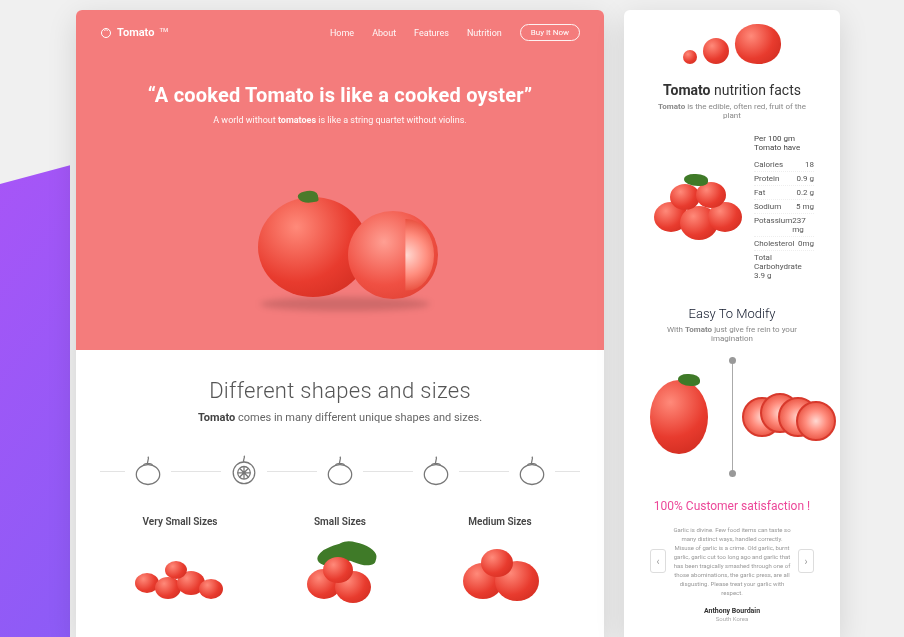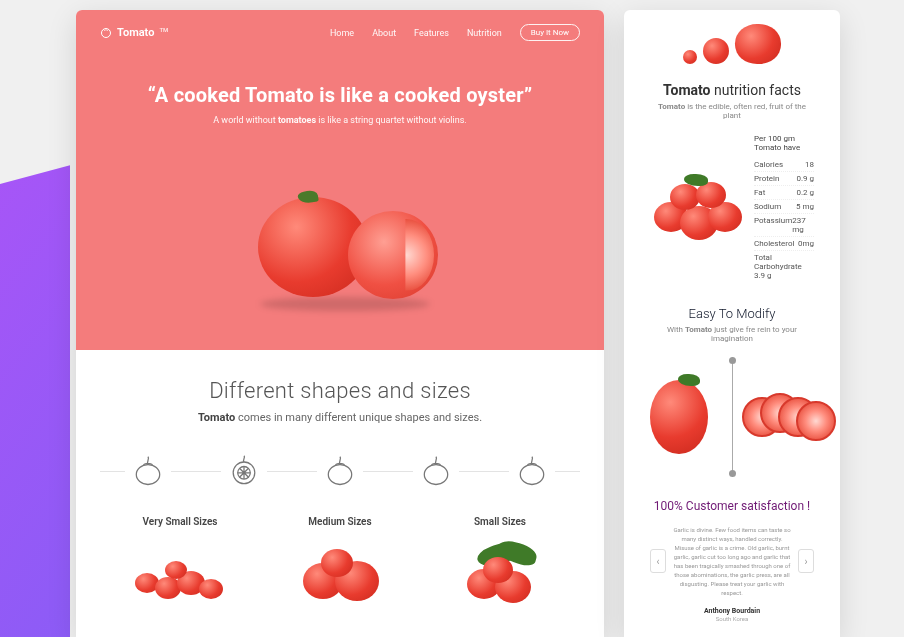--- a/index.html
+++ b/index.html
@@ -328,21 +328,21 @@
   position:absolute;
   width:40px;height:40px;
   border-radius:50%;
   background: radial-gradient(circle at 50% 50%, #ffd9d2, #ff8e7f 40%, #e9503f 80%);
   border: 2px solid #d8392c;
 }
 
 .cust-title {
   text-align:center;
   font-size: 12px;
-  color:#701a75;
+  color:#ec4899;
   font-weight: 400;
   margin-top: 22px;
 }
 
 .testimonial-wrap {
   display:flex;
   align-items:center;
   gap:6px;
   margin-top:12px;
 }
@@ -462,35 +462,35 @@
           <span>Very Small Sizes</span>
           <div class="size-img">
             <div class="cluster cl-red" style="width:24px;height:20px;left:10px;top:34px"></div>
             <div class="cluster cl-red" style="width:26px;height:22px;left:30px;top:38px"></div>
             <div class="cluster cl-red" style="width:28px;height:24px;left:52px;top:32px"></div>
             <div class="cluster cl-red" style="width:24px;height:20px;left:74px;top:40px"></div>
             <div class="cluster cl-red" style="width:22px;height:18px;left:40px;top:22px"></div>
           </div>
         </div>
         <div class="size-col">
-          <span>Medium Sizes</span>
-          <div class="size-img">
-            <div class="cluster cl-red" style="width:40px;height:36px;left:18px;top:24px"></div>
-            <div class="cluster cl-red" style="width:44px;height:40px;left:50px;top:22px"></div>
-            <div class="cluster cl-red" style="width:32px;height:28px;left:36px;top:10px"></div>
-          </div>
-        </div>
-        <div class="size-col">
           <span>Small Sizes</span>
           <div class="size-img">
             <div class="cl-leaf" style="left:32px;top:6px;transform:rotate(-20deg)"></div>
             <div class="cl-leaf" style="left:52px;top:4px;transform:rotate(15deg)"></div>
             <div class="cluster cl-red" style="width:34px;height:30px;left:22px;top:30px"></div>
             <div class="cluster cl-red" style="width:36px;height:32px;left:50px;top:32px"></div>
             <div class="cluster cl-red" style="width:30px;height:26px;left:38px;top:18px"></div>
+          </div>
+        </div>
+        <div class="size-col">
+          <span>Medium Sizes</span>
+          <div class="size-img">
+            <div class="cluster cl-red" style="width:40px;height:36px;left:18px;top:24px"></div>
+            <div class="cluster cl-red" style="width:44px;height:40px;left:50px;top:22px"></div>
+            <div class="cluster cl-red" style="width:32px;height:28px;left:36px;top:10px"></div>
           </div>
         </div>
       </div>
     </div>
   </div>
 
   <div class="card2">
     <div class="top-toms">
       <div class="mini-tom" style="width:14px;height:14px"></div>
       <div class="mini-tom"></div>

